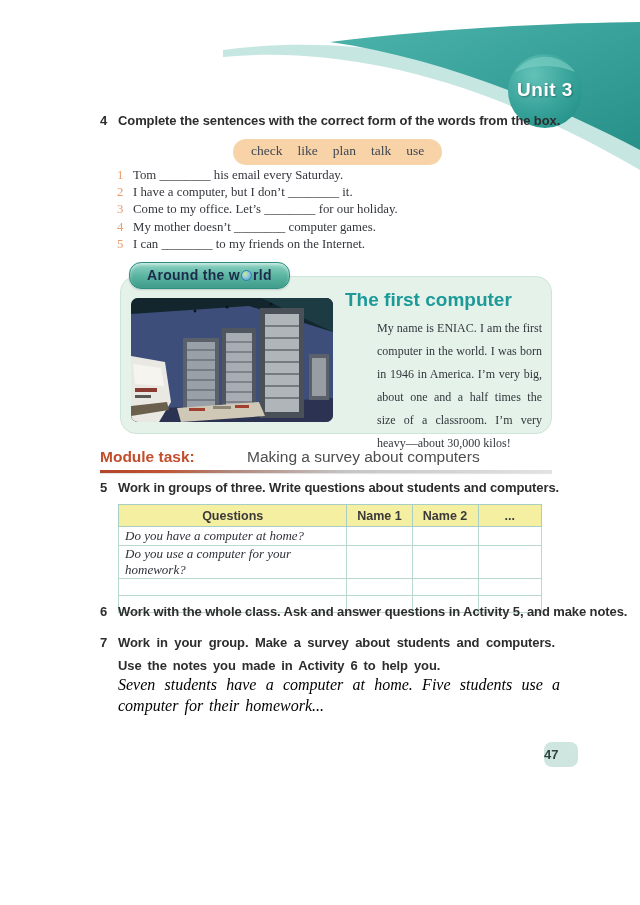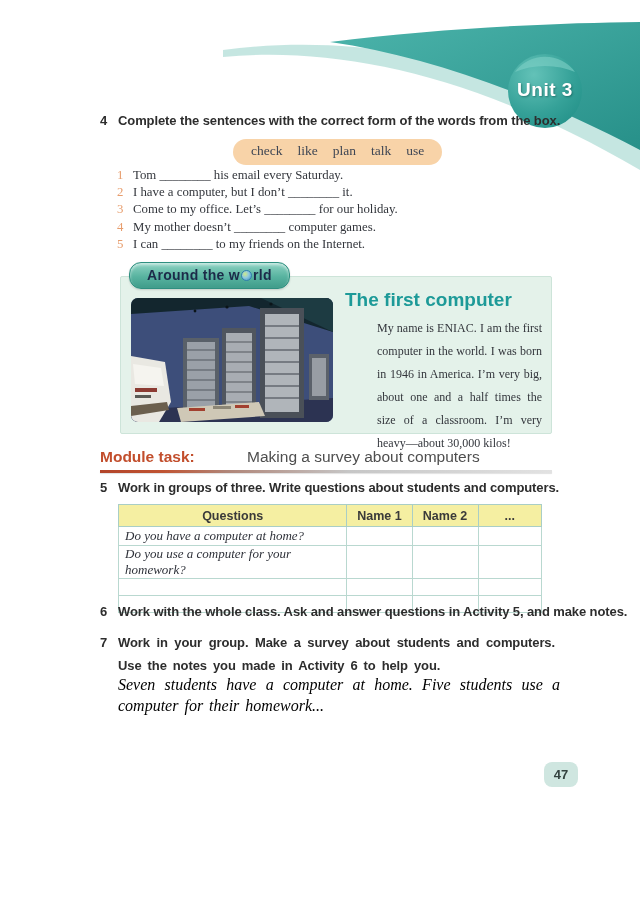--- a/index.html
+++ b/index.html
@@ -20,21 +20,21 @@
   #word-box{position:absolute;left:233px;top:139px;background:#f8d3a8;border-radius:13px;
         padding:4px 18px 6px;display:flex;gap:15px;
         font-family:"Liberation Serif",serif;font-size:13.5px;color:#3f4654;}
   
   #sentences{position:absolute;left:117px;top:167px;width:440px;
         font-family:"Liberation Serif",serif;font-size:12.8px;line-height:17.2px;color:#33363c;}
   .sentence{display:flex;}
   .s-num{width:16px;flex:none;color:#e79d6d;}
   
   #around-box{position:absolute;left:120px;top:276px;width:430px;height:156px;
-        background:#e4f2ea;border:1.5px solid #cde4d9;border-radius:2px;}
+        background:#e4f2ea;border:1.5px solid #cde4d9;border-radius:16px;}
   #around-tab{position:absolute;left:8px;top:-15px;padding:4px 17px 5px;
         background:linear-gradient(#8ed3c3 0%,#58b3a0 55%,#3f9c8a 100%);
         border:1px solid #2f8f80;border-radius:12px;
         box-shadow:inset 0 2px 3px rgba(255,255,255,.55),0 1px 2px rgba(0,0,0,.15);
         font-weight:bold;font-size:14px;color:#1c2b49;letter-spacing:.3px;white-space:nowrap;}
   .globe{display:inline-block;width:11px;height:11px;border-radius:50%;vertical-align:-1px;
         background:radial-gradient(circle at 35% 35%,#cde98a 0%,#8ec8e0 45%,#3f8fc0 100%);
         border:1px solid #2f7fae;box-sizing:border-box;margin:0 1px;}
   #eniac-photo{position:absolute;left:10px;top:21px;width:202px;height:124px;
         border-radius:7px;overflow:hidden;}
@@ -55,22 +55,22 @@
   #survey-table th{background:#f5efa2;border:1px solid #a9cec6;font-size:12.5px;font-weight:bold;
         color:#3a3a3a;height:21px;padding:0 4px;}
   #survey-table td{border:1px solid #b9d8d0;font-family:"Liberation Serif",serif;font-style:italic;
         font-size:13px;color:#2f323a;height:18px;padding:0 6px;}
   #survey-table tr.empty td{height:16px;}
   
   #example{position:absolute;left:118px;top:675px;width:442px;
         font-family:"Liberation Serif",serif;font-style:italic;font-size:16px;
         line-height:20.5px;color:#000000;text-align:justify;word-spacing:2px;}
   
-  #page-badge{position:absolute;left:544px;top:762px;width:34px;height:25px;
-        background:#cfe6e0;border-radius:8px;text-align:center;line-height:25px;
+  #page-badge{position:absolute;left:544px;top:742px;width:34px;height:25px;
+        background:#cfe6e0;border-radius:8px;line-height:25px;
         font-weight:bold;font-size:13px;color:#33423f;}
 </style>
 </head>
 <body>
 
 <div id="page">
 
   <svg id="swoosh" viewBox="0 0 640 200">
     <defs>
       <linearGradient id="tealg" x1="0" y1="0" x2="1" y2="1">

